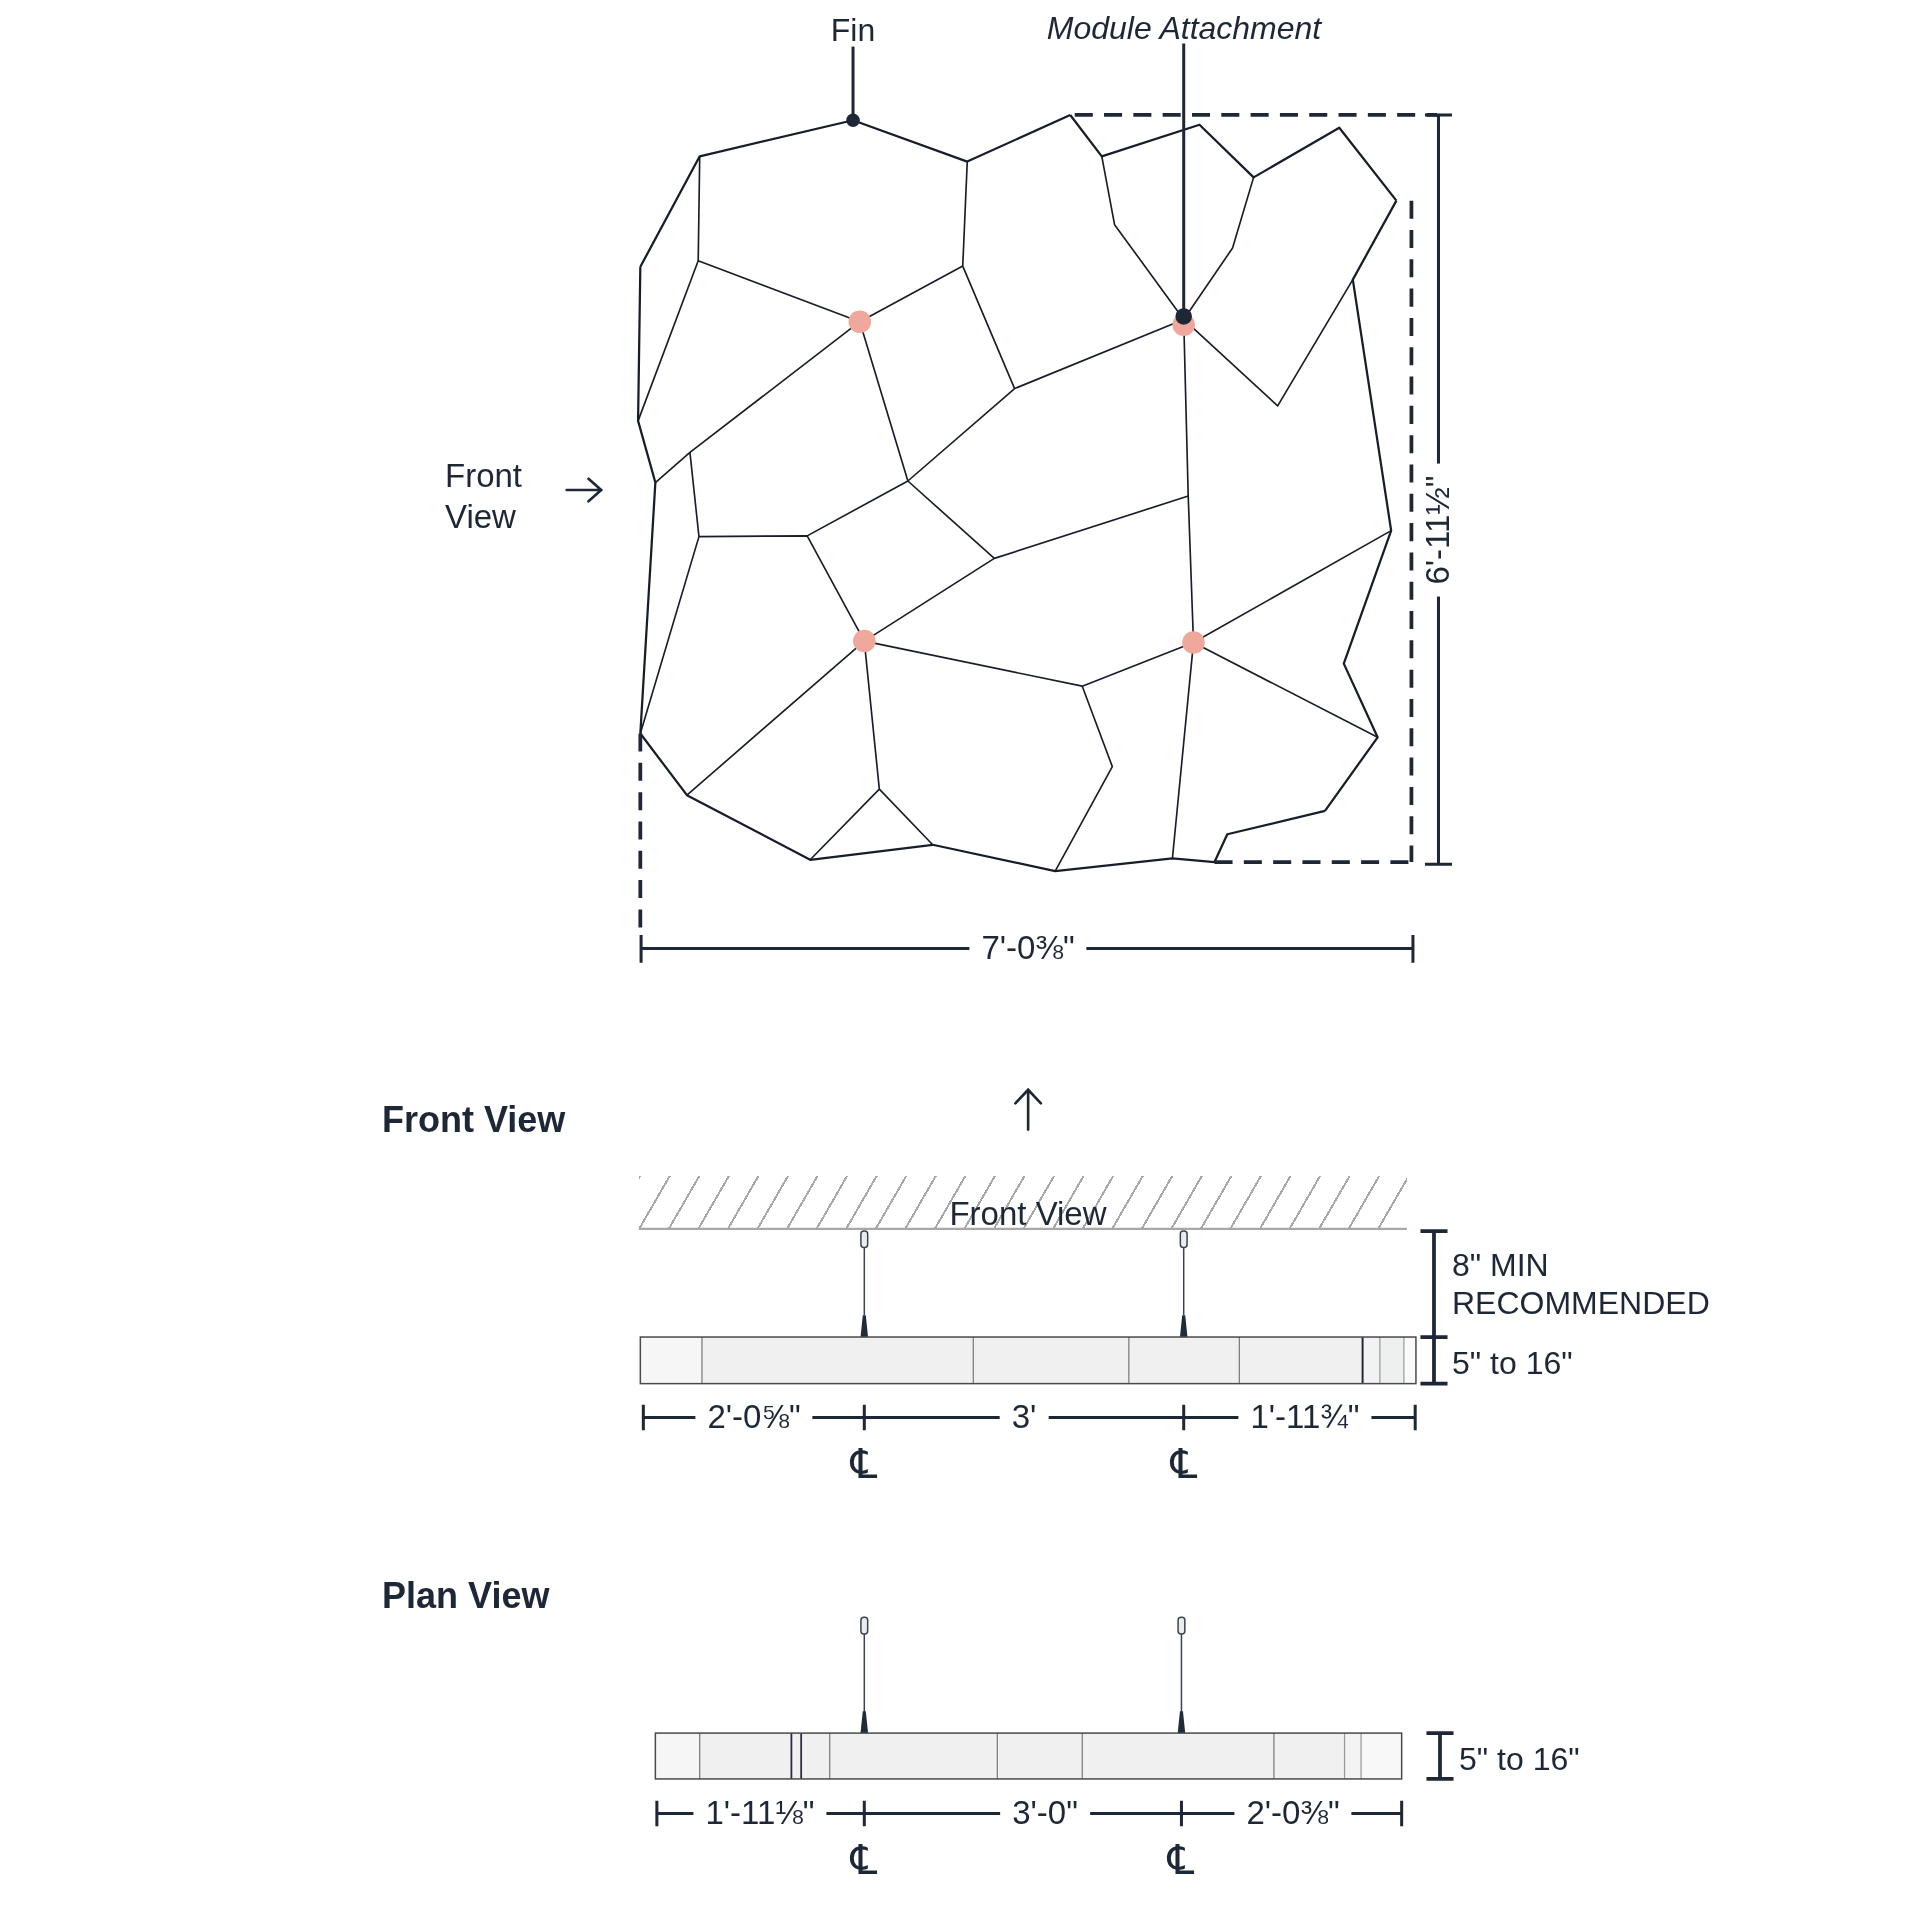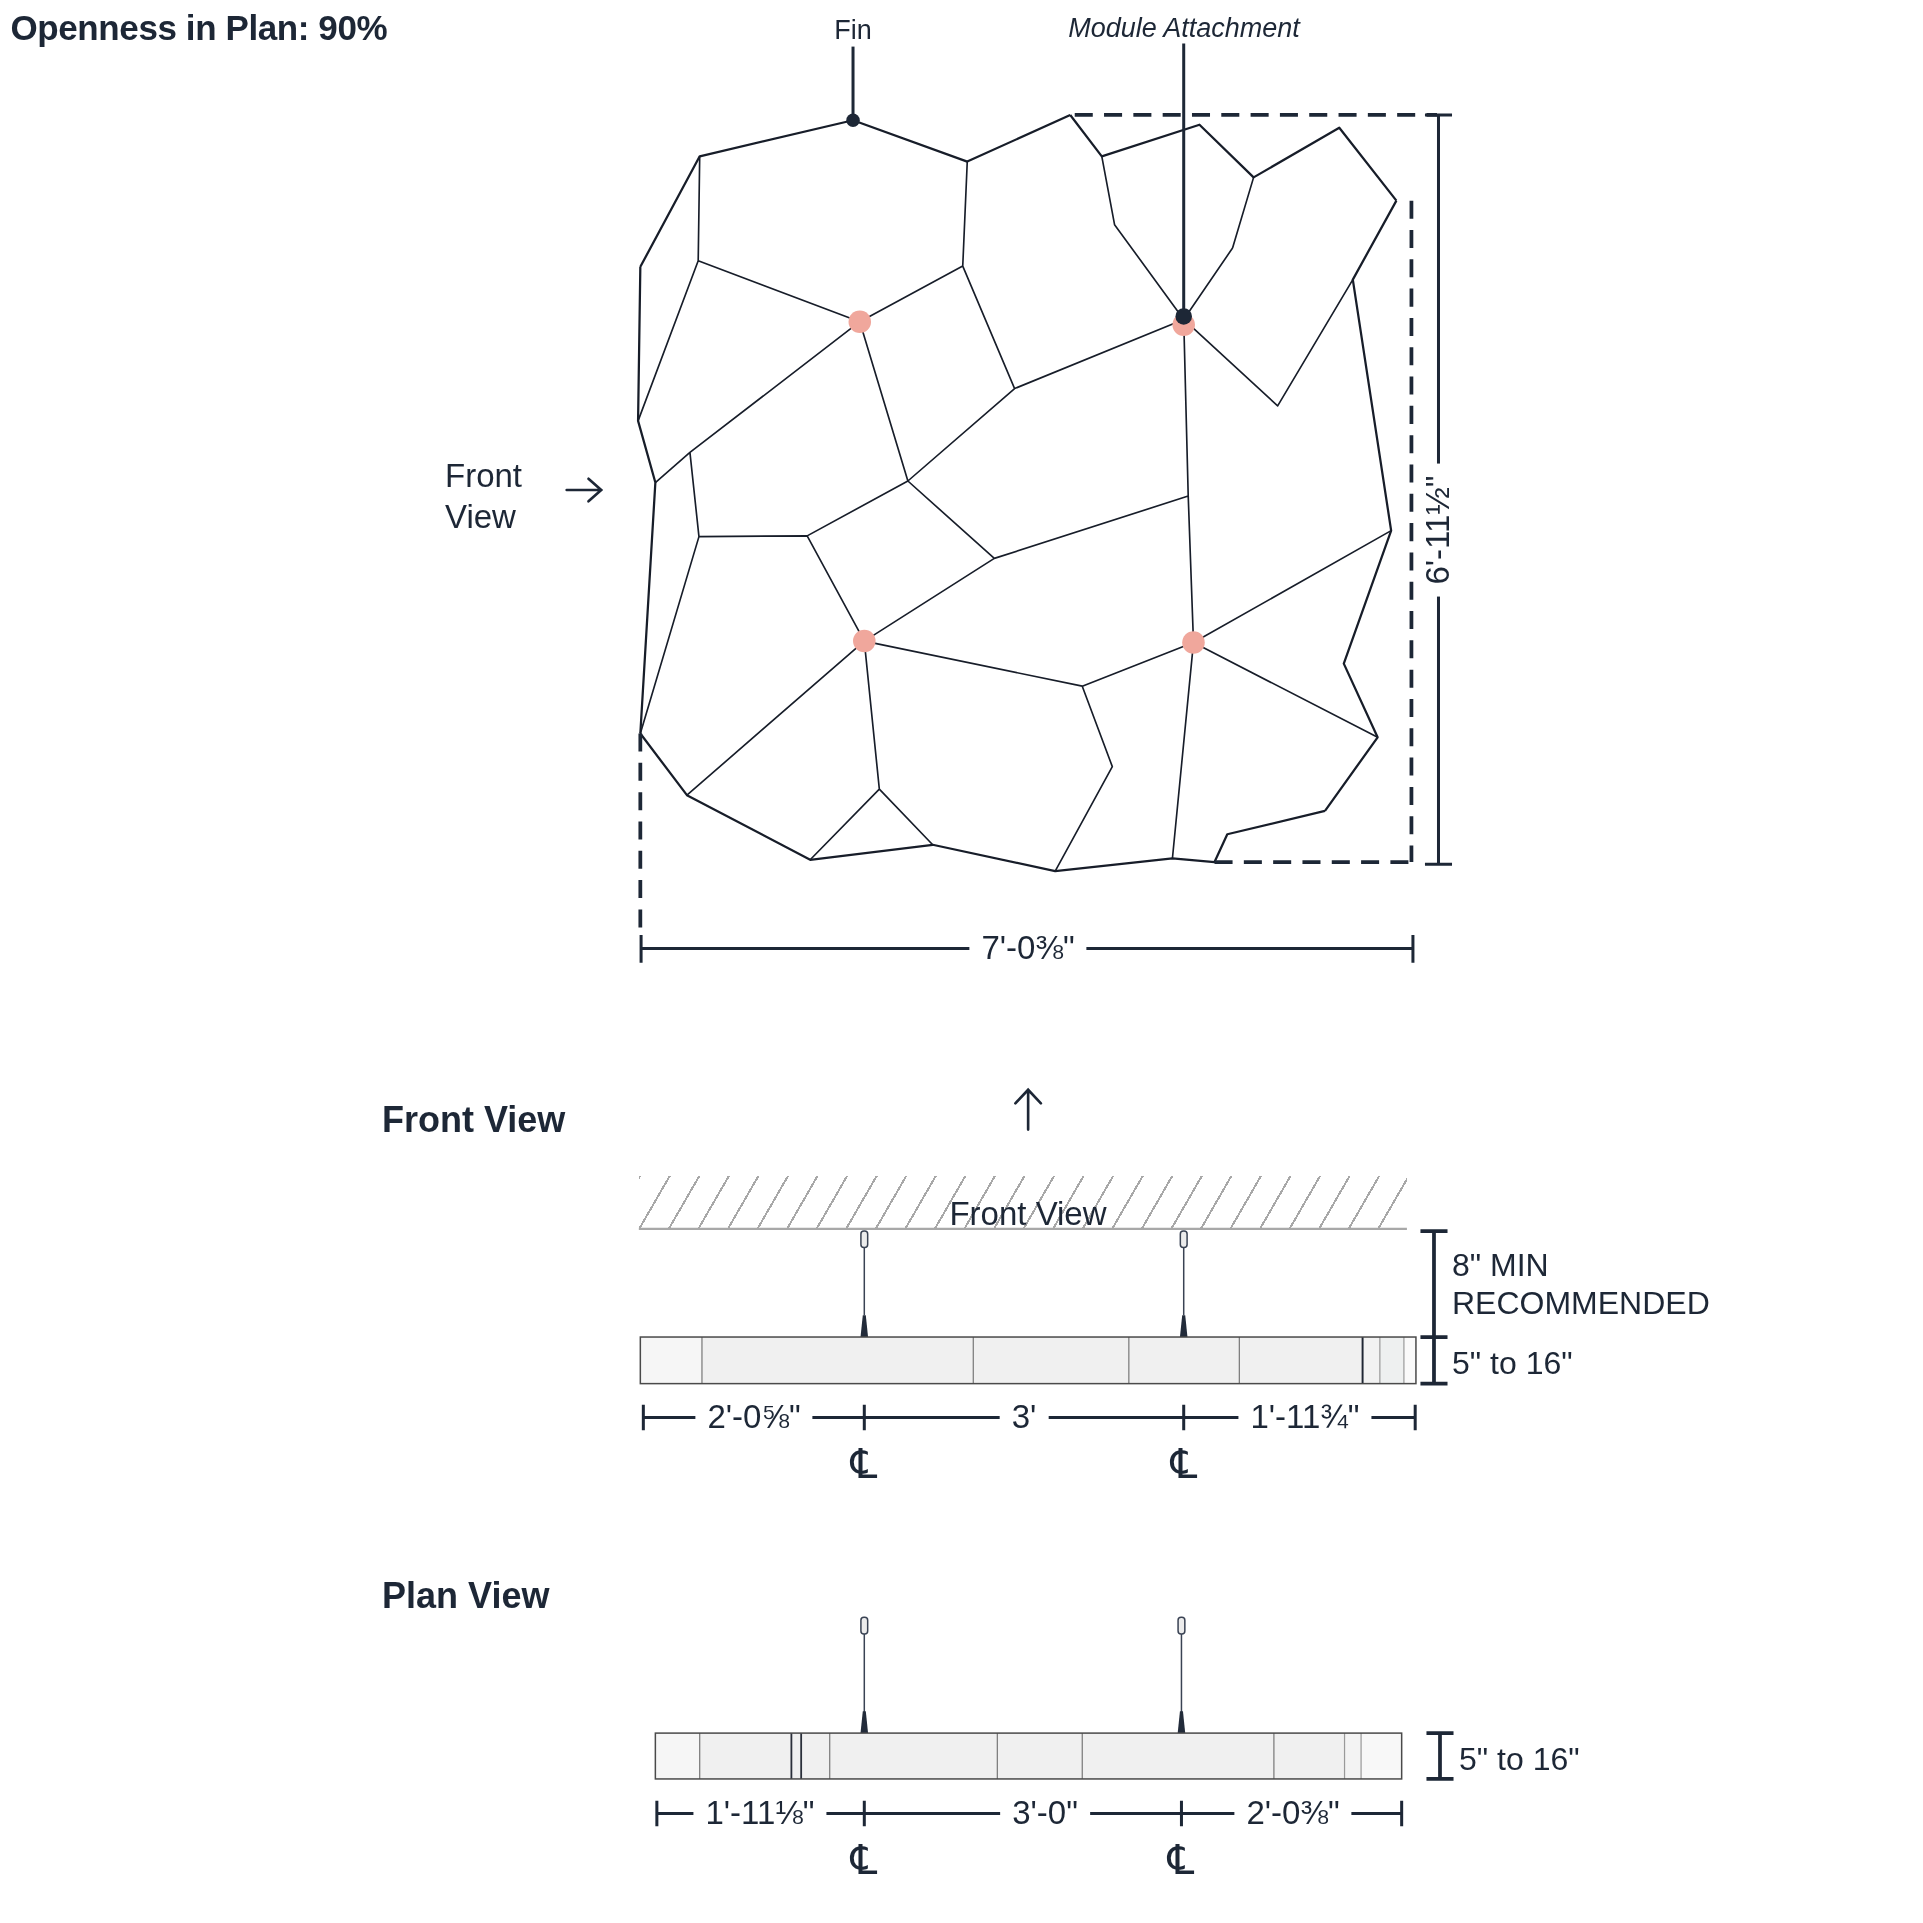--- a/index.html
+++ b/index.html
@@ -3,21 +3,21 @@
 <meta charset="utf-8">
 <style>
   html,body{margin:0;padding:0;background:#fff;}
   body{width:1924px;height:1924px;font-family:"Liberation Sans","DejaVu Sans",sans-serif;color:#1d2736;}
   .sheet{position:relative;width:1924px;height:1924px;background:#fff;overflow:hidden;}
   svg.lines{position:absolute;left:0;top:0;}
   .txt{position:absolute;white-space:nowrap;color:#1d2736;}
   .ctr{transform:translate(-50%,-50%);}
   .b{font-weight:bold;}
   .title{left:10.5px;top:7.5px;font-size:35px;letter-spacing:-0.4px;}
-  .lbl{font-size:27px;}
+  .lbl{font-size:32px;}
   .dim{font-size:33px;background:#fff;padding:0 12px;}
   .rot{transform:translate(-50%,-50%) rotate(-90deg);}
   .heading{font-size:36px;}
   .small{font-size:32px;line-height:38px;}
   .cl{font-family:"DejaVu Sans","Liberation Sans",sans-serif;font-size:41px;background:#fff;padding:0 4.5px;}
   .caption{font-size:33px;}
   .hatch{position:absolute;left:639px;top:1176px;width:768px;height:53px;
          background:repeating-linear-gradient(120deg,#a8a8a8 0 2px,transparent 2px 25.6px);}
 </style>
 </head>
@@ -169,21 +169,20 @@
       </g>
       <g stroke="#1d2736" stroke-width="4" fill="none">
         <path d="M874,2413 L1865,2413"></path>
         <path d="M874,2396 L874,2430 M1150,2396 L1150,2430 M1572,2396 L1572,2430 M1865,2396 L1865,2430"></path>
       </g>
     </g>
   </svg>
 
   <div class="hatch"></div>
 
-  <div class="txt title b">Openness in Plan: 90%</div>
 
   <div class="txt lbl ctr" style="left:853px;top:30px;">Fin</div>
   <div class="txt lbl ctr" style="left:1184px;top:28px;font-style:italic;">Module Attachment</div>
 
   <div class="txt" style="left:445px;top:455px;font-size:33px;line-height:41px;">
     <div>Front</div>
     <div>View</div>
   </div>
 
   <div class="txt dim rot" style="left:1438px;top:530px;">6'-11½"</div>

